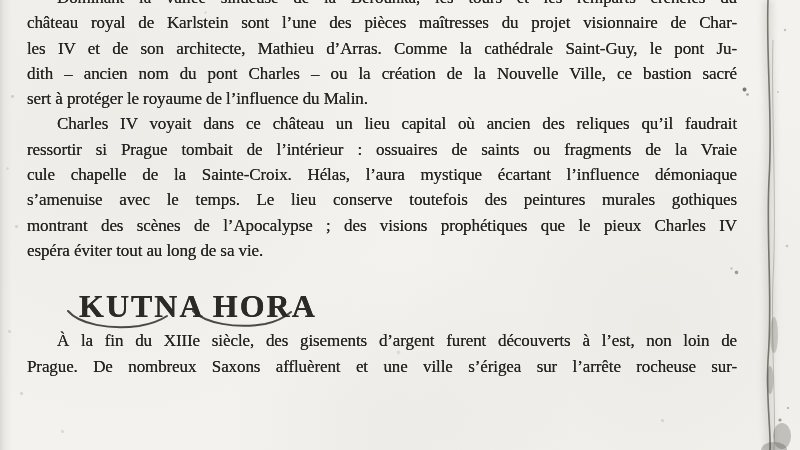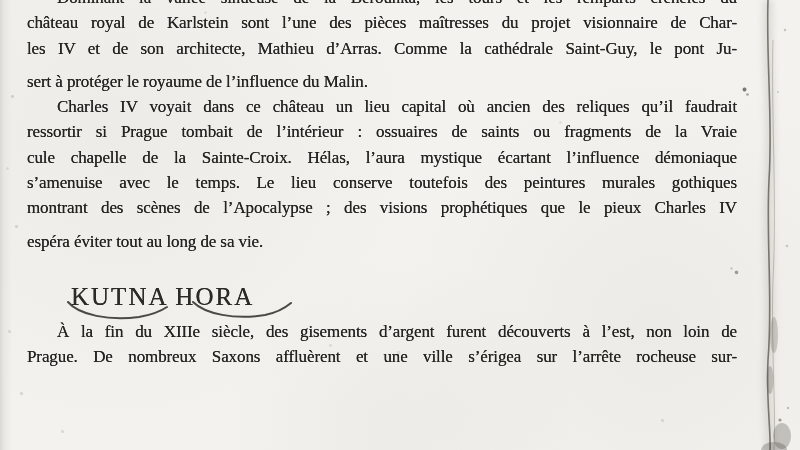--- a/index.html
+++ b/index.html
@@ -26,30 +26,30 @@
     font-size:17px;line-height:25.3px;
     letter-spacing:-0.1px;
     color:#242321;
     text-shadow:0 0 .5px rgba(30,28,26,.85);
   }
   .ln{
     text-align:justify;
     text-align-last:justify;
   }
   .ln.ind{text-indent:30px;}
-  .ln.pe{text-align-last:left;margin-top:8px;}
+  .ln.pe{text-align-last:left;}
   .heading-wrap{
     position:relative;
     margin:26px 0 5px 36px;
     height:34px;
   }
   .heading{
-    margin:8px;
-    font-size:25px;line-height:34px;
-    font-weight:400;
+    margin:16px;
+    font-size:32px;line-height:34px;
+    font-weight:700;
     letter-spacing:2px;
     color:#2b2a27;
     text-shadow:0 0 .6px rgba(35,33,30,.9);
     font-family:"Liberation Serif", serif;
   }
   .swash-svg{position:absolute;left:-2px;top:21px;pointer-events:none;}
   .speckles{
     position:absolute;left:0;top:0;width:1px;height:1px;border-radius:50%;
     pointer-events:none;
     box-shadow:
@@ -91,20 +91,21 @@
     <circle cx="48" cy="92" r="1.0" fill="#6b6760" opacity="0.3"></circle>
     <circle cx="57" cy="246" r="1.3" fill="#6b6760" opacity="0.3"></circle>
   </svg>
 
   <div class="speckles"></div>
 
   <div class="textblock">
     <div class="ln ind">Dominant la vallée sinueuse de la Berounka, les tours et les remparts crénelés du</div>
     <div class="ln">château royal de Karlstein sont l’une des pièces maîtresses du projet visionnaire de Char-</div>
     <div class="ln">les IV et de son architecte, Mathieu d’Arras. Comme la cathédrale Saint-Guy, le pont Ju-</div>
+    <div class="ln">dith – ancien nom du pont Charles – ou la création de la Nouvelle Ville, ce bastion sacré</div>
     <div class="ln pe">sert à protéger le royaume de l’influence du Malin.</div>
 
     <div class="ln ind">Charles IV voyait dans ce château un lieu capital où ancien des reliques qu’il faudrait</div>
     <div class="ln">ressortir si Prague tombait de l’intérieur : ossuaires de saints ou fragments de la Vraie</div>
     <div class="ln">cule chapelle de la Sainte-Croix. Hélas, l’aura mystique écartant l’influence démoniaque</div>
     <div class="ln">s’amenuise avec le temps. Le lieu conserve toutefois des peintures murales gothiques</div>
     <div class="ln">montrant des scènes de l’Apocalypse ; des visions prophétiques que le pieux Charles IV</div>
     <div class="ln pe">espéra éviter tout au long de sa vie.</div>
 
     <div class="heading-wrap">

